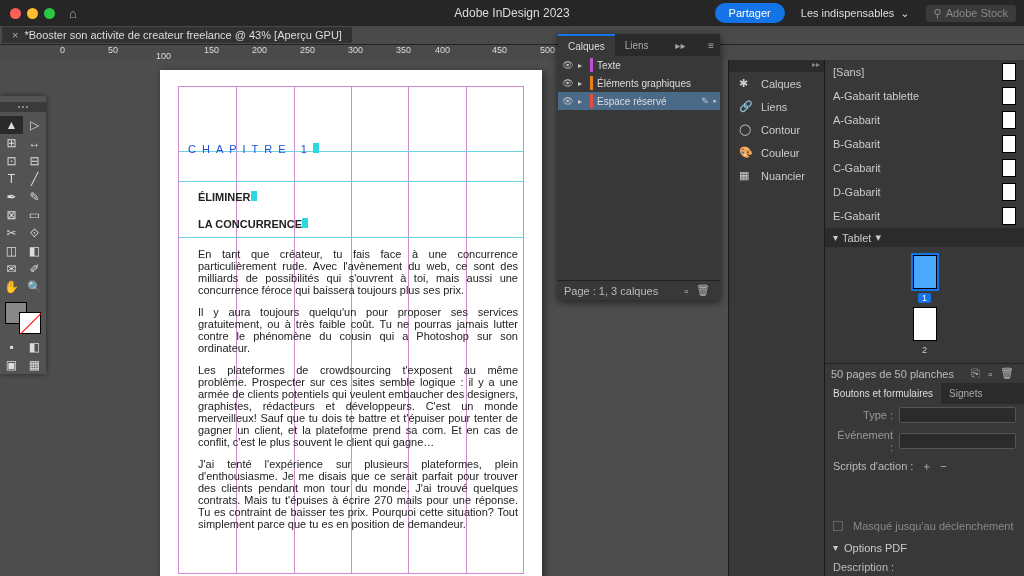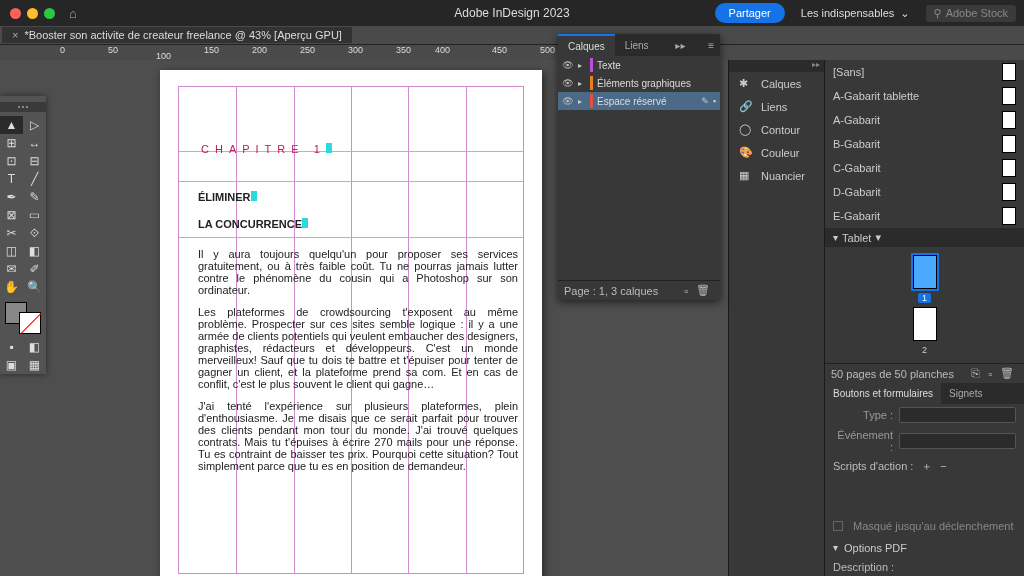--- a/index.html
+++ b/index.html
@@ -40,21 +40,21 @@
 .swatch .bg::after{content:"";position:absolute;width:30px;height:1px;background:red;top:10px;left:-4px;transform:rotate(-45deg);}
 
 
 .canvas-area{ flex:1; background:#4e4e4e; position:relative; overflow:hidden; margin-left:0;}
 .page{ position:absolute; left:160px; top:10px; width:382px; height:520px; background:#fff; box-shadow:2px 2px 8px rgba(0,0,0,.5);}
 .page-inner{ position:absolute; left:18px; right:18px; top:16px; bottom:16px; border:1px solid #d08bd0;}
 .colguides{ position:absolute; inset:0;}
 .vg{position:absolute;top:0;bottom:0;width:1px;background:#d08bd0;}
 .hg{position:absolute;left:0;right:0;height:1px;background:#6ad3e0;}
 .marker{display:inline-block;width:6px;height:10px;background:#2dd9e0;vertical-align:baseline;}
-.chapnum{ font-family:Georgia,serif; color:#be185d; letter-spacing:6px; font-size:15px; position:absolute; top:70px; left:41px; }
+.chapnum{ font-family:Georgia,serif; color:#1d4ed8; letter-spacing:6px; font-size:15px; position:absolute; top:70px; left:28px; }
 .h1{ font-family:Georgia,serif; font-weight:700; color:#222; font-size:22px; line-height:24px; position:absolute; top:112px; left:38px;}
 .body{ position:absolute; left:38px; right:24px; top:178px; font-family:Georgia,serif; color:#222; font-size:9.2px; line-height:12px; text-align:justify;}
 .body p{ margin-bottom:10px; }
 
 
 .float-layers{ position:absolute; left:558px; top:34px; width:162px; background:#383838; box-shadow:0 2px 8px rgba(0,0,0,.6);}
 .float-tabs{ display:flex; background:#2a2a2a; height:22px; align-items:center;}
 .ftab{ padding:0 10px; font-size:10px; color:#aaa; height:100%; display:flex; align-items:center;}
 .ftab.act{ background:#383838; color:#ddd; border-top:2px solid #1473e6;}
 .ft-ctrl{ margin-left:auto; color:#aaa; padding:0 6px; font-size:10px;}
@@ -160,20 +160,21 @@
           <div class="hg" style="top:94px"></div>
           <div class="hg" style="top:150px"></div>
         </div>
       </div>
       <div class="chapnum"><span>CHAPITRE 1</span><span class="marker"></span></div>
       <div class="h1">
         <span>ÉLIMINER</span><span class="marker"></span><br>
         <span>LA CONCURRENCE</span><span class="marker"></span>
       </div>
       <div class="body">
+        <p>En tant que créateur, tu fais face à une concurrence particulièrement rude. Avec l'avènement du web, ce sont des milliards de possibilités qui s'ouvrent à toi, mais aussi une concurrence féroce qui baissera toujours plus ses prix.</p>
         <p>Il y aura toujours quelqu'un pour proposer ses services gratuitement, ou à très faible coût. Tu ne pourras jamais lutter contre le phénomène du cousin qui a Photoshop sur son ordinateur.</p>
         <p>Les plateformes de crowdsourcing t'exposent au même problème. Prospecter sur ces sites semble logique : il y a une armée de clients potentiels qui veulent embaucher des designers, graphistes, rédacteurs et développeurs. C'est un monde merveilleux! Sauf que tu dois te battre et t'épuiser pour tenter de gagner un client, et la plateforme prend sa com. Et en cas de conflit, c'est le plus souvent le client qui gagne…</p>
         <p>J'ai tenté l'expérience sur plusieurs plateformes, plein d'enthousiasme. Je me disais que ce serait parfait pour trouver des clients pendant mon tour du monde. J'ai trouvé quelques contrats. Mais tu t'épuises à écrire 270 mails pour une réponse. Tu es contraint de baisser tes prix. Pourquoi cette situation? Tout simplement parce que tu es en position de demandeur.</p>
       </div>
     </div>
   </div>
 
   <div class="dock1">
     <div class="dock1-hdr">
         <span>▸▸</span>

